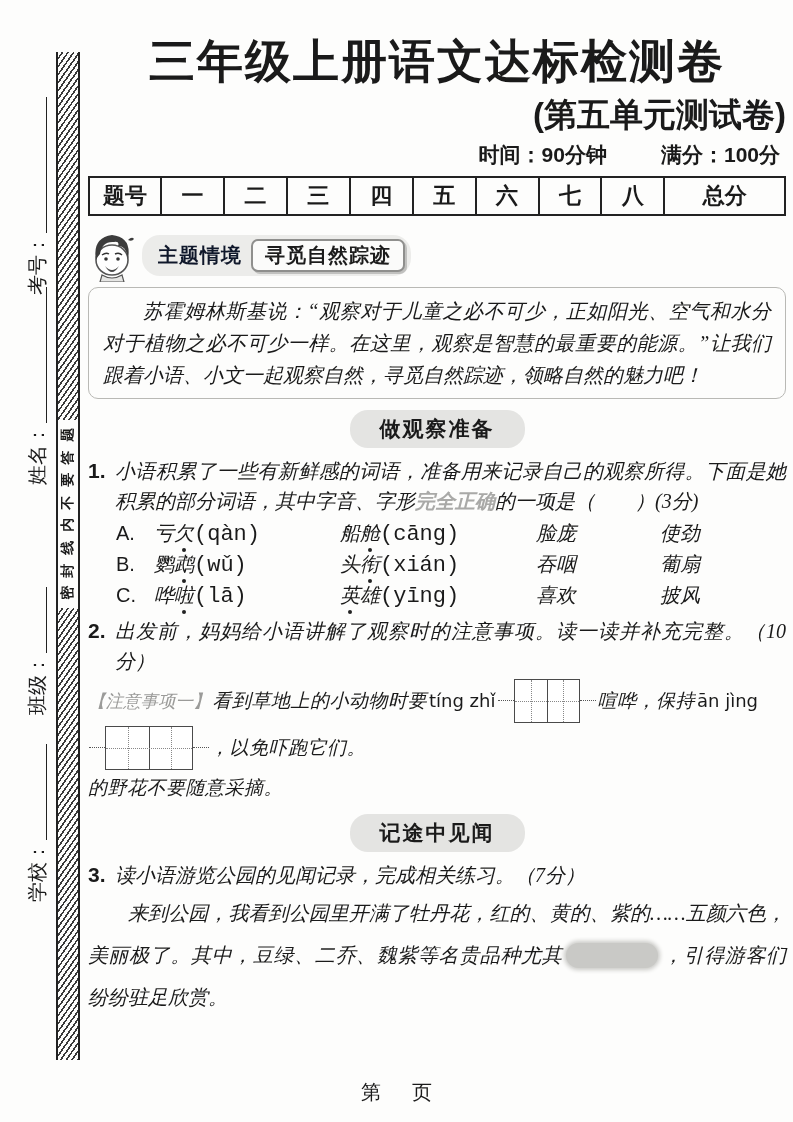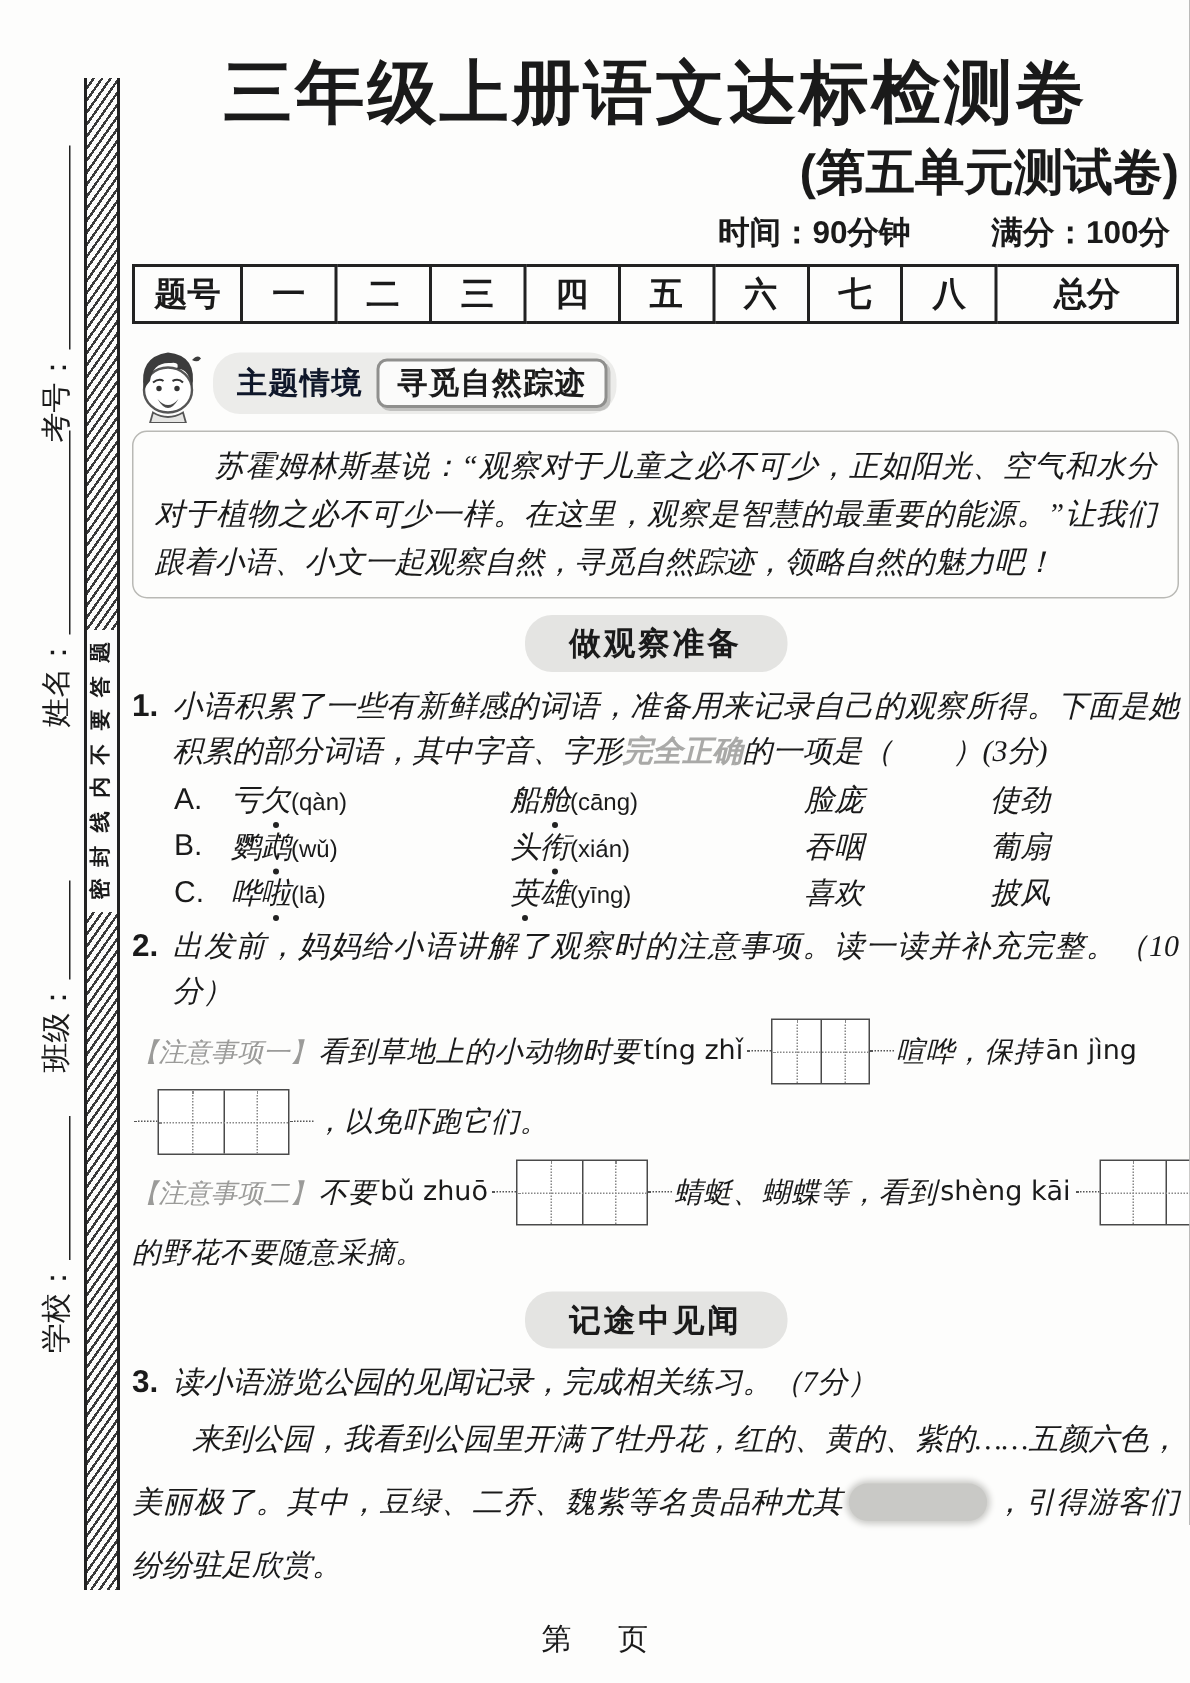--- a/index.html
+++ b/index.html
@@ -51,21 +51,21 @@
   .question{margin-top:5px;}
   .q-head{display:flex;align-items:flex-start;}
   .q-num{flex:none;width:27px;font-family:"Liberation Sans",sans-serif;font-weight:900;font-size:21px;line-height:1.45;}
   .q-body{font-size:20px;line-height:1.5;text-align:justify;font-style:italic;}
   .emph-gray{color:#a9a9a7;font-weight:bold;}
   
   .opt-rows{margin:2px 0 0 28px;}
   .opt-row{display:grid;grid-template-columns:38px 186px 196px 124px auto;align-items:center;height:31px;
            font-size:20px;font-style:italic;}
   .opt-label{font-family:"Liberation Sans",sans-serif;font-style:normal;font-size:20px;}
-  .py-inline{font-family:Liberation Sans, sans-serif;font-style:normal;font-size:16px;}
+  .py-inline{font-family:Liberation Mono, monospace;font-style:normal;font-size:22px;}
   .dotchar{position:relative;display:inline-block;}
   .dotchar::after{content:"";position:absolute;left:50%;bottom:-5px;width:4px;height:4px;
                   margin-left:-2px;border-radius:50%;background:#222;}
   
   .q2-line{display:flex;align-items:center;margin:3px 0;min-height:30px;white-space:nowrap;}
   .q2-line .notice-label{color:#9b9b99;font-size:17.5px;font-style:italic;flex:none;margin-right:2px;}
   .q2-text{font-size:19px;font-style:italic;letter-spacing:.5px;}
   .py{font-family:"DejaVu Sans",sans-serif;font-size:18px;margin:0 2px;}
   .grid-wrap{display:inline-flex;align-items:center;margin:0 1px;}
   .grid-wrap .dash{width:16px;border-top:1.5px dotted #555;}
@@ -229,45 +229,20 @@
                 <i class="vmid"></i>
                 <i class="v25"></i>
                 <i class="v75"></i>
                 <i class="hmid"></i>
               </span>
               <i class="dash"></i>
             </span>
             <span class="q2-text">，以免吓跑它们。</span>
           </div>
           <div class="q2-line">
-            <span class="notice-label">【注意事项二】</span>
-            <span class="q2-text">不要</span>
-            <span class="py">bǔ  zhuō</span>
-            <span class="grid-wrap">
-              <i class="dash"></i>
-              <span class="tzg wide">
-                <i class="vmid"></i>
-                <i class="v25"></i>
-                <i class="v75"></i>
-                <i class="hmid"></i>
-              </span>
-              <i class="dash"></i>
-            </span>
-            <span class="q2-text">蜻蜓、蝴蝶等，看到</span>
-            <span class="py">shèng  kāi</span>
-            <span class="grid-wrap">
-              <i class="dash"></i>
-              <span class="tzg wide">
-                <i class="vmid"></i>
-                <i class="v25"></i>
-                <i class="hmid"></i>
-              </span>
-            </span>
-          </div>
-          <div class="q2-line">
             <span class="q2-text">的野花不要随意采摘。</span>
           </div>
         </div>
     </div>
 
     <div class="section-pill">记途中见闻</div>
 
     <div class="question">
       <div class="q-head">
         <span class="q-num">3.</span>

